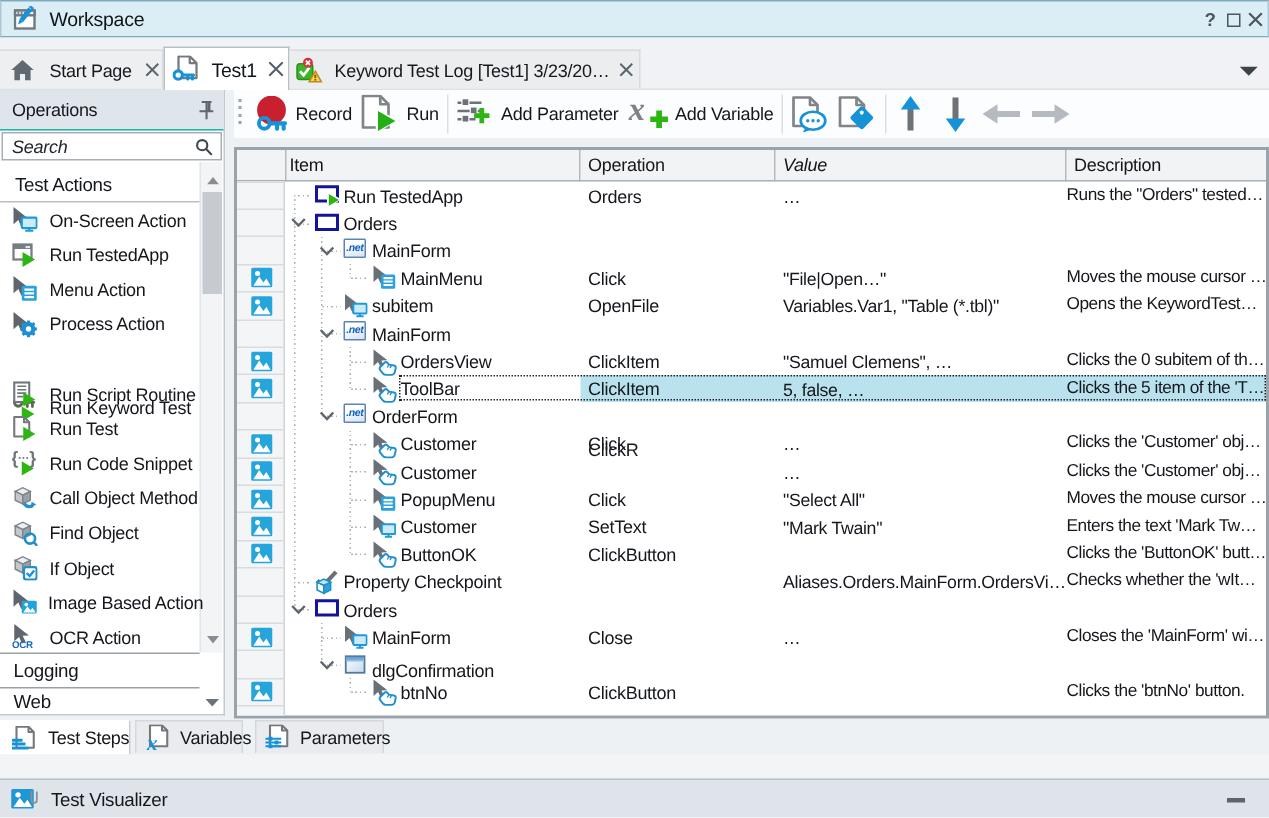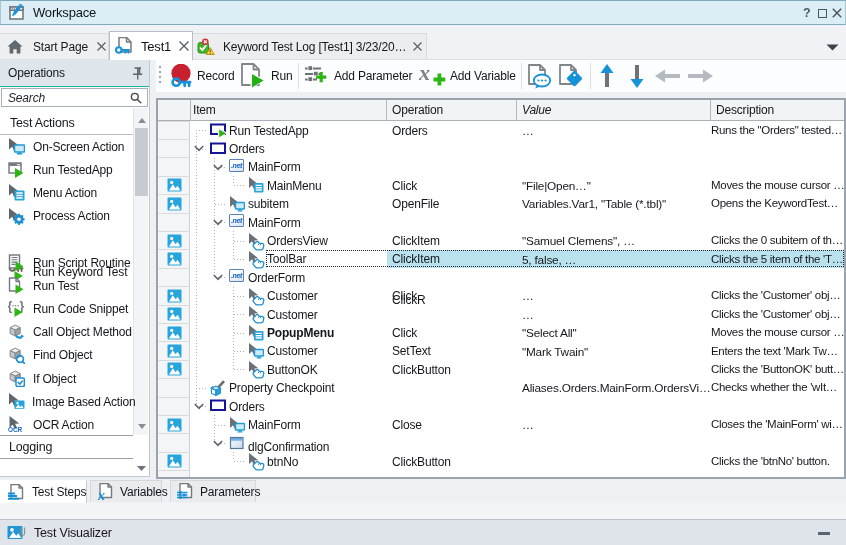--- a/index.html
+++ b/index.html
@@ -281,20 +281,23 @@
           <text x="0" y="16" font-family="Liberation Sans" font-size="6.5" font-weight="bold" fill="#1467c8">OCR</text>
         </svg>
       </span>
       <span style="margin-left:7px;white-space:nowrap;font-size:12px;">OCR Action</span>
     </div>
     <div class="abs" style="left:0;top:375px;width:133px;height:1px;background:#9aa1a8;"></div>
     <div class="abs vc" style="left:0;top:376px;width:148px;height:22px;">
       <span style="margin-left:9px;font-size:12.5px;">Logging</span>
     </div>
     <div class="abs" style="left:0;top:398px;width:133px;height:1px;background:#9aa1a8;"></div>
+    <div class="abs vc" style="left:0;top:399px;width:148px;height:17px;">
+      <span style="margin-left:9px;font-size:12.5px;">Web</span>
+    </div>
     <div class="abs" style="left:137px;top:406px;">
       <svg width="9" height="5" viewBox="0 0 9 5" style="">
         <path d="M0,0 H9 L4.5,5 Z" fill="#6b7279"></path>
       </svg>
     </div>
   </div>
 <div class="abs vc" style="left:156px;top:60px;width:690px;height:32px;background:#fcfdfe;">
  <div class="abs" style="left:3px;top:6px;width:2px;height:20px;background-image:repeating-linear-gradient(#9aa1a8 0 2px, transparent 2px 5px);"></div>
  <div class="abs vc" style="left:13px;top:0;height:32px;">
       <svg width="24" height="24" viewBox="0 0 24 24" style="">
@@ -607,21 +610,21 @@
         <path fill="#fff" d="M1.9000000000000001,12.46 L5.82,6.3500000000000005 L8.62,10.25 L10.58,7.65 L13.38,12.46 Z"></path>
       </svg>
     </div>
     <div class="abs" style="left:90px;top:224.6px;">
       <svg width="16" height="16" viewBox="0 0 16 16" style="">
         <path transform="translate(1,0) scale(0.95)" fill="#6a7077" d="M0,0 L0,11.5 L3.2,8.7 L5.2,13 L7.6,11.9 L5.6,7.8 L9.8,7.6 Z"></path>
         <rect x="6" y="6" width="9.5" height="9.5" rx="1" fill="#29a3dc"></rect>
         <path d="M7.7,8.4 h6.1 M7.7,10.7 h6.1 M7.7,13 h6.1" stroke="#fff" stroke-width="1.4"></path>
       </svg>
     </div>
-    <div class="abs" style="left:109px;top:225.9px;white-space:nowrap;font-weight:bold;">PopupMenu</div>
+    <div class="abs" style="left:109px;top:225.9px;white-space:nowrap;">PopupMenu</div>
     <div class="abs" style="left:234px;top:225.9px;white-space:nowrap;">Click</div>
     <div class="abs" style="left:364px;top:226.1px;white-space:nowrap;overflow:hidden;width:188px;font-size:11.8px;letter-spacing:-0.2px;">"Select All"</div>
     <div class="abs" style="left:553px;top:226.2px;white-space:nowrap;overflow:hidden;width:133px;font-size:11.5px;letter-spacing:-0.3px;">Moves the mouse cursor …</div>
     <div class="abs" style="left:9px;top:244.0px;">
       <svg width="15" height="14" viewBox="0 0 15 14" style="">
         <rect x="0.5" y="0.5" width="14" height="13" rx="1" fill="#26a5dd"></rect>
         <circle cx="4.7" cy="4.4" r="1.68" fill="#fff"></circle>
         <path fill="#fff" d="M1.9000000000000001,12.46 L5.82,6.3500000000000005 L8.62,10.25 L10.58,7.65 L13.38,12.46 Z"></path>
       </svg>
     </div>

